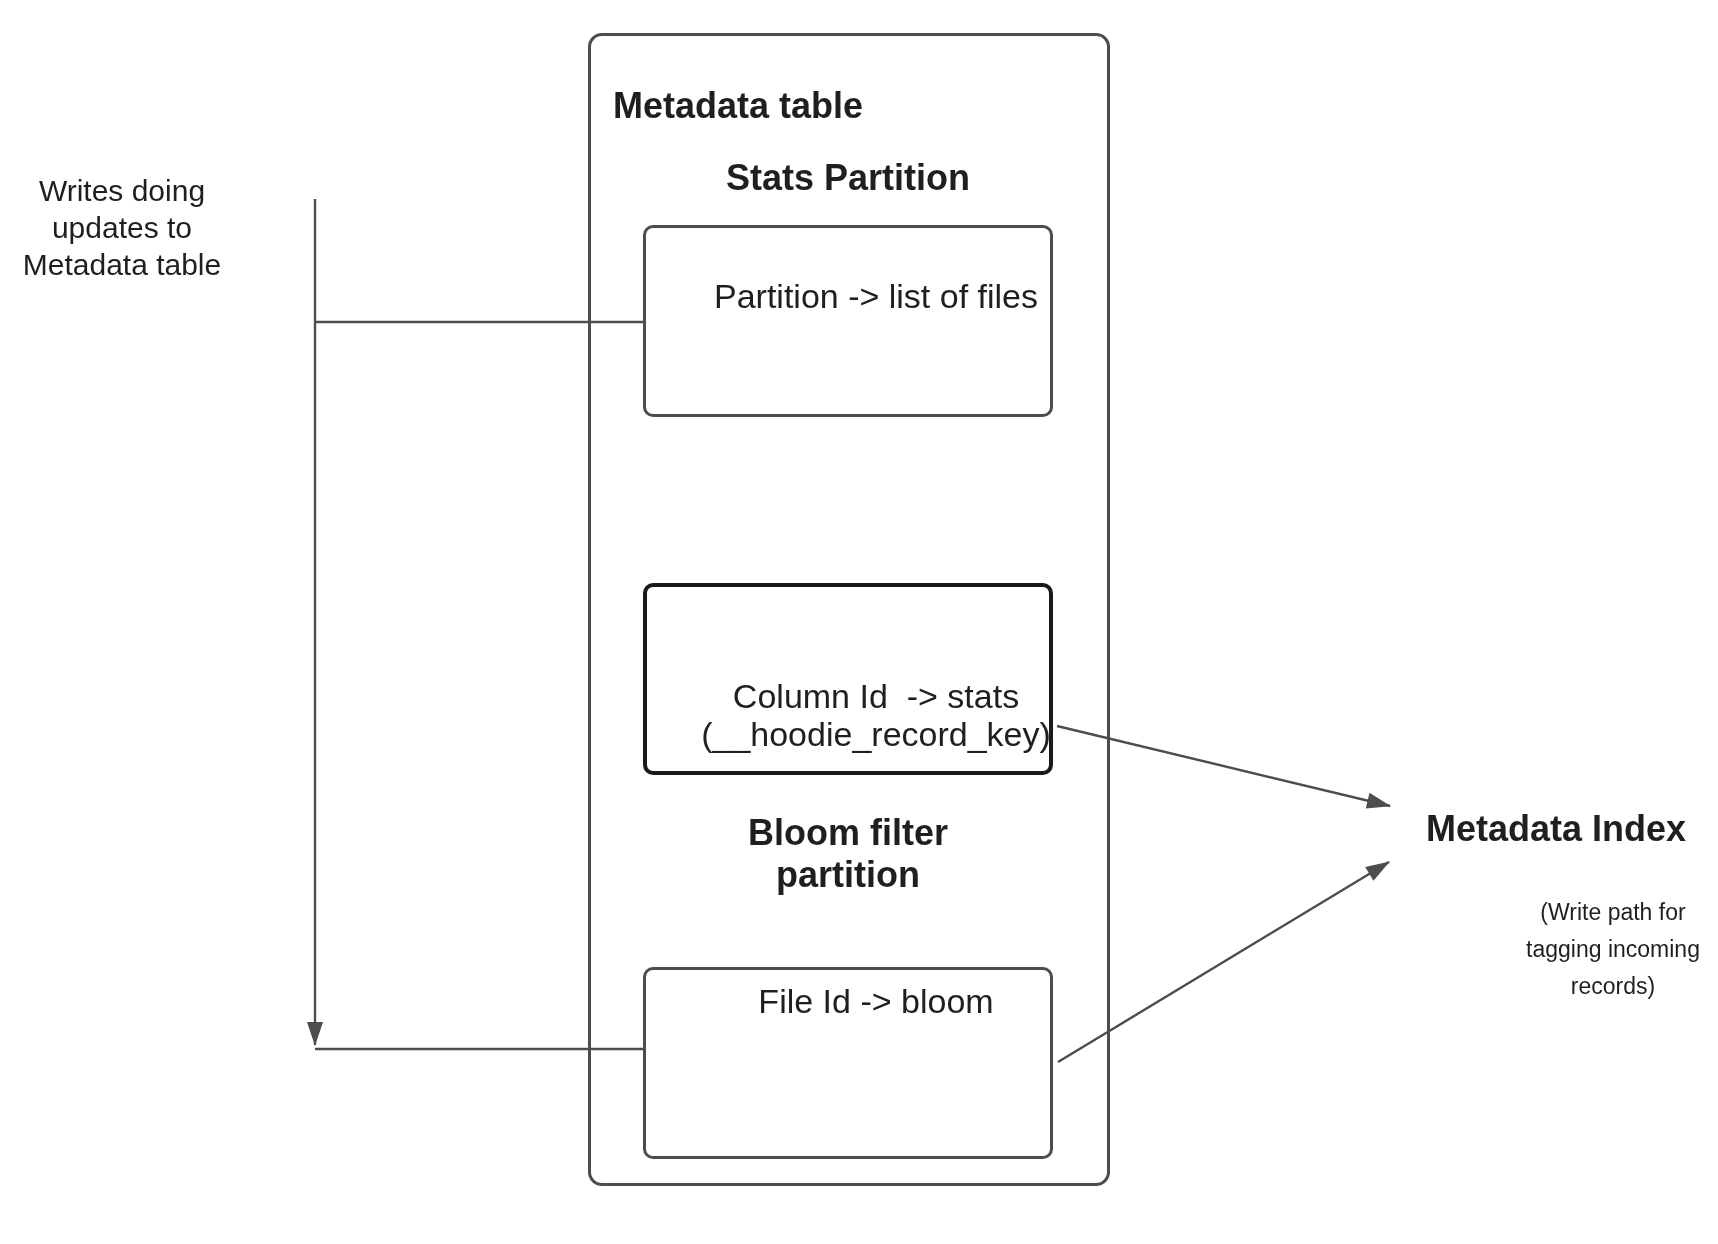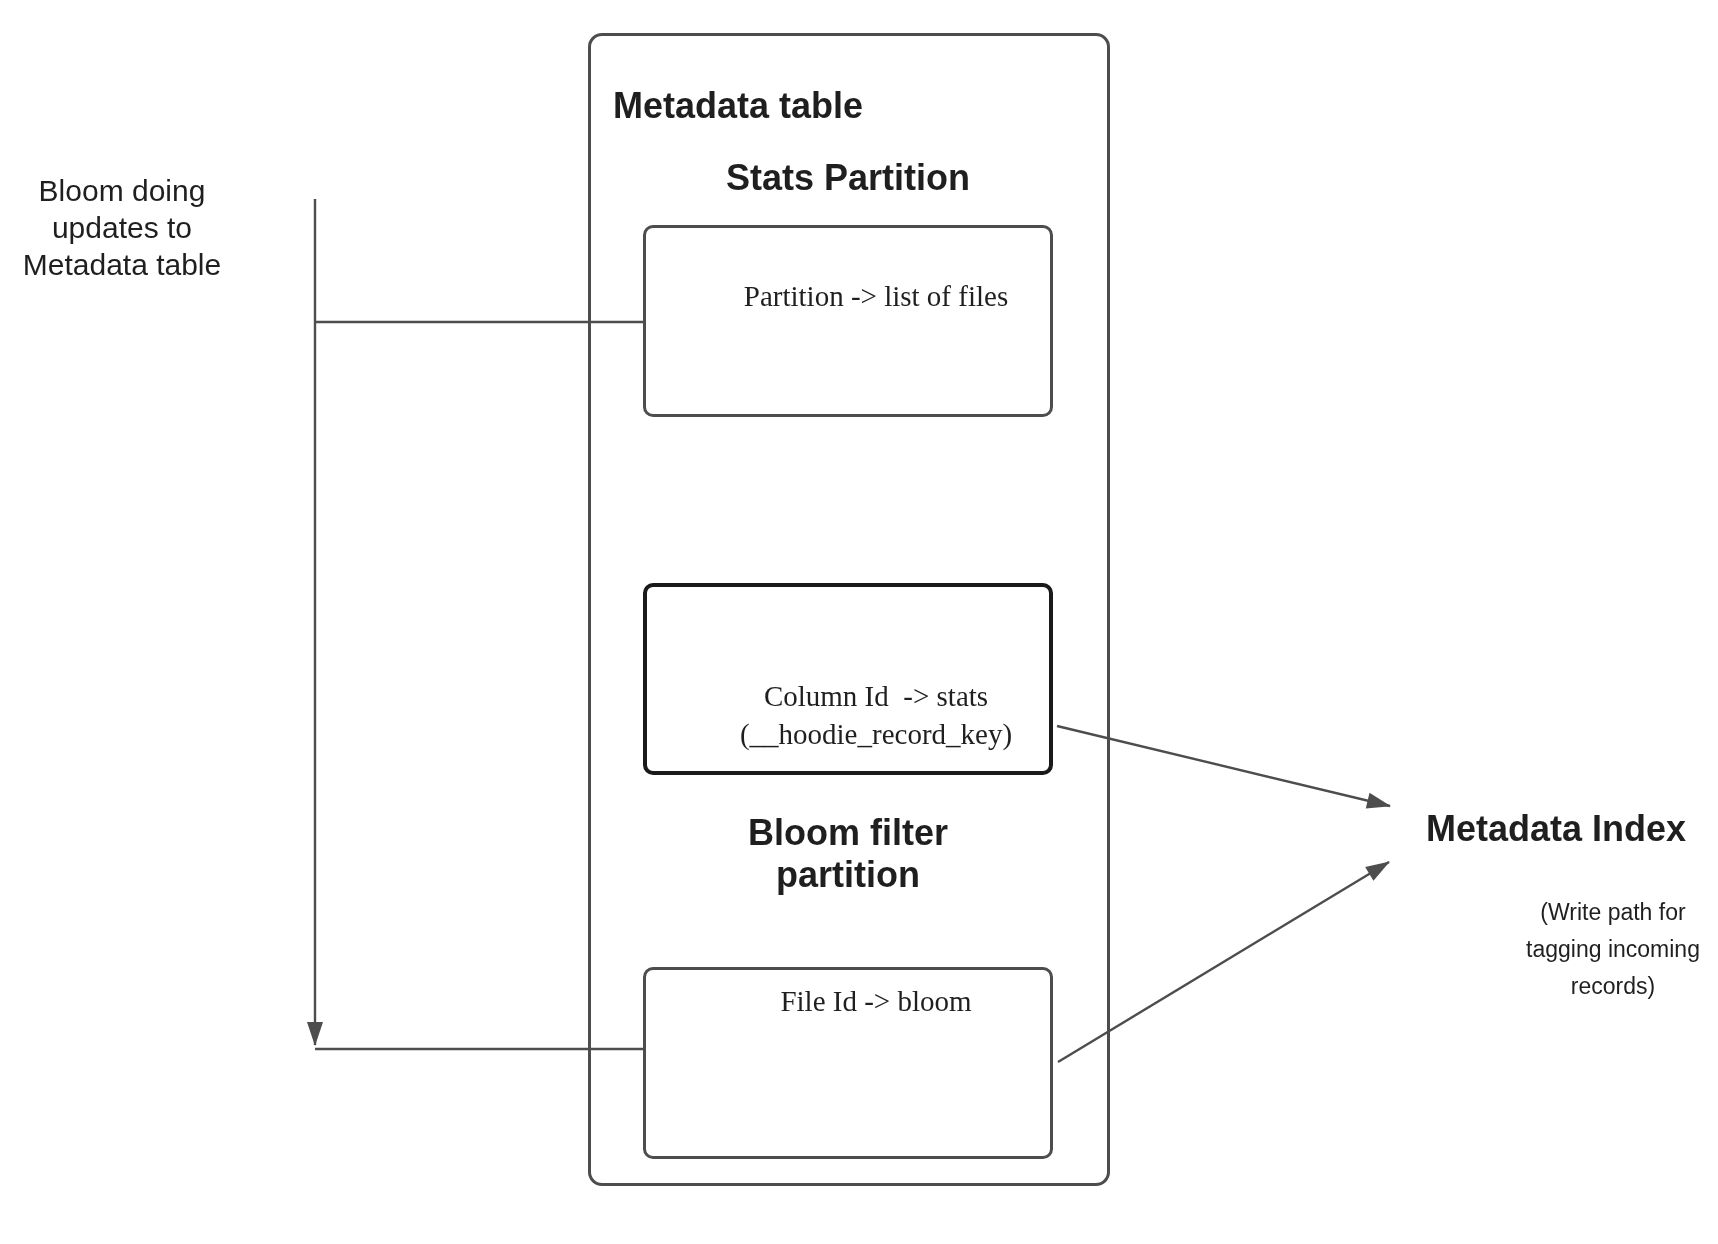--- a/index.html
+++ b/index.html
@@ -31,21 +31,21 @@
   }
   .part-box.emphasis{border:4px solid var(--emphasis-border);}
   .box-files{top:225px;}
   .box-stats{top:583px;}
   .box-bloom{top:967px;}
   .diagram-title{left:613px;top:85px;font-size:36px;font-weight:bold;white-space:nowrap;}
   .heading{left:643px;width:410px;font-size:36px;font-weight:bold;line-height:42px;}
   .h-files{top:157px;}
   .h-stats{top:476px;}
   .h-bloom{top:812px;text-align:center;}
-  .content{left:643px;width:466px;font-size:29px;line-height:38px;font-family:Liberation Serif, serif;}
+  .content{left:643px;width:466px;font-size:34px;line-height:38px;}
   .c-files{top:277px;}
   .c-stats{top:636px;margin-top:41px;}
   .c-bloom{top:982px;}
   .writes-note{left:10px;top:172px;width:224px;font-size:30px;line-height:37px;}
   .mi-title{left:1395px;top:808px;width:322px;font-size:36px;font-weight:bold;}
   .mi-sub{left:1452px;top:894px;width:322px;font-size:23px;line-height:37px;}
 </style>
 </head>
 <body>
 
@@ -57,21 +57,21 @@
         <path d="M1,1 L25,9 L1,17 Z"></path>
       </marker>
     </defs>
     <path class="shaft" d="M315,199 V1045" marker-end="url(#arrowhead)"></path>
     <path class="shaft" d="M315,322 H646"></path>
     <path class="shaft" d="M315,1049 H646"></path>
     <path class="shaft" d="M1057,726 L1390,806" marker-end="url(#arrowhead)"></path>
     <path class="shaft" d="M1058,1062 L1389,862" marker-end="url(#arrowhead)"></path>
   </svg>
 
-  <div class="abs writes-note pre ctr">Bloom doing
+  <div class="abs writes-note pre ctr">Writes doing
 updates to
 Metadata table</div>
 
   <div class="abs outer-box"></div>
   <div class="abs diagram-title">Metadata table</div>
 
   <div class="abs heading h-files pre ctr">Stats Partition</div>
   <div class="abs part-box box-files"></div>
   <div class="abs content c-files pre ctr">Partition -&gt; list of files</div>
 

